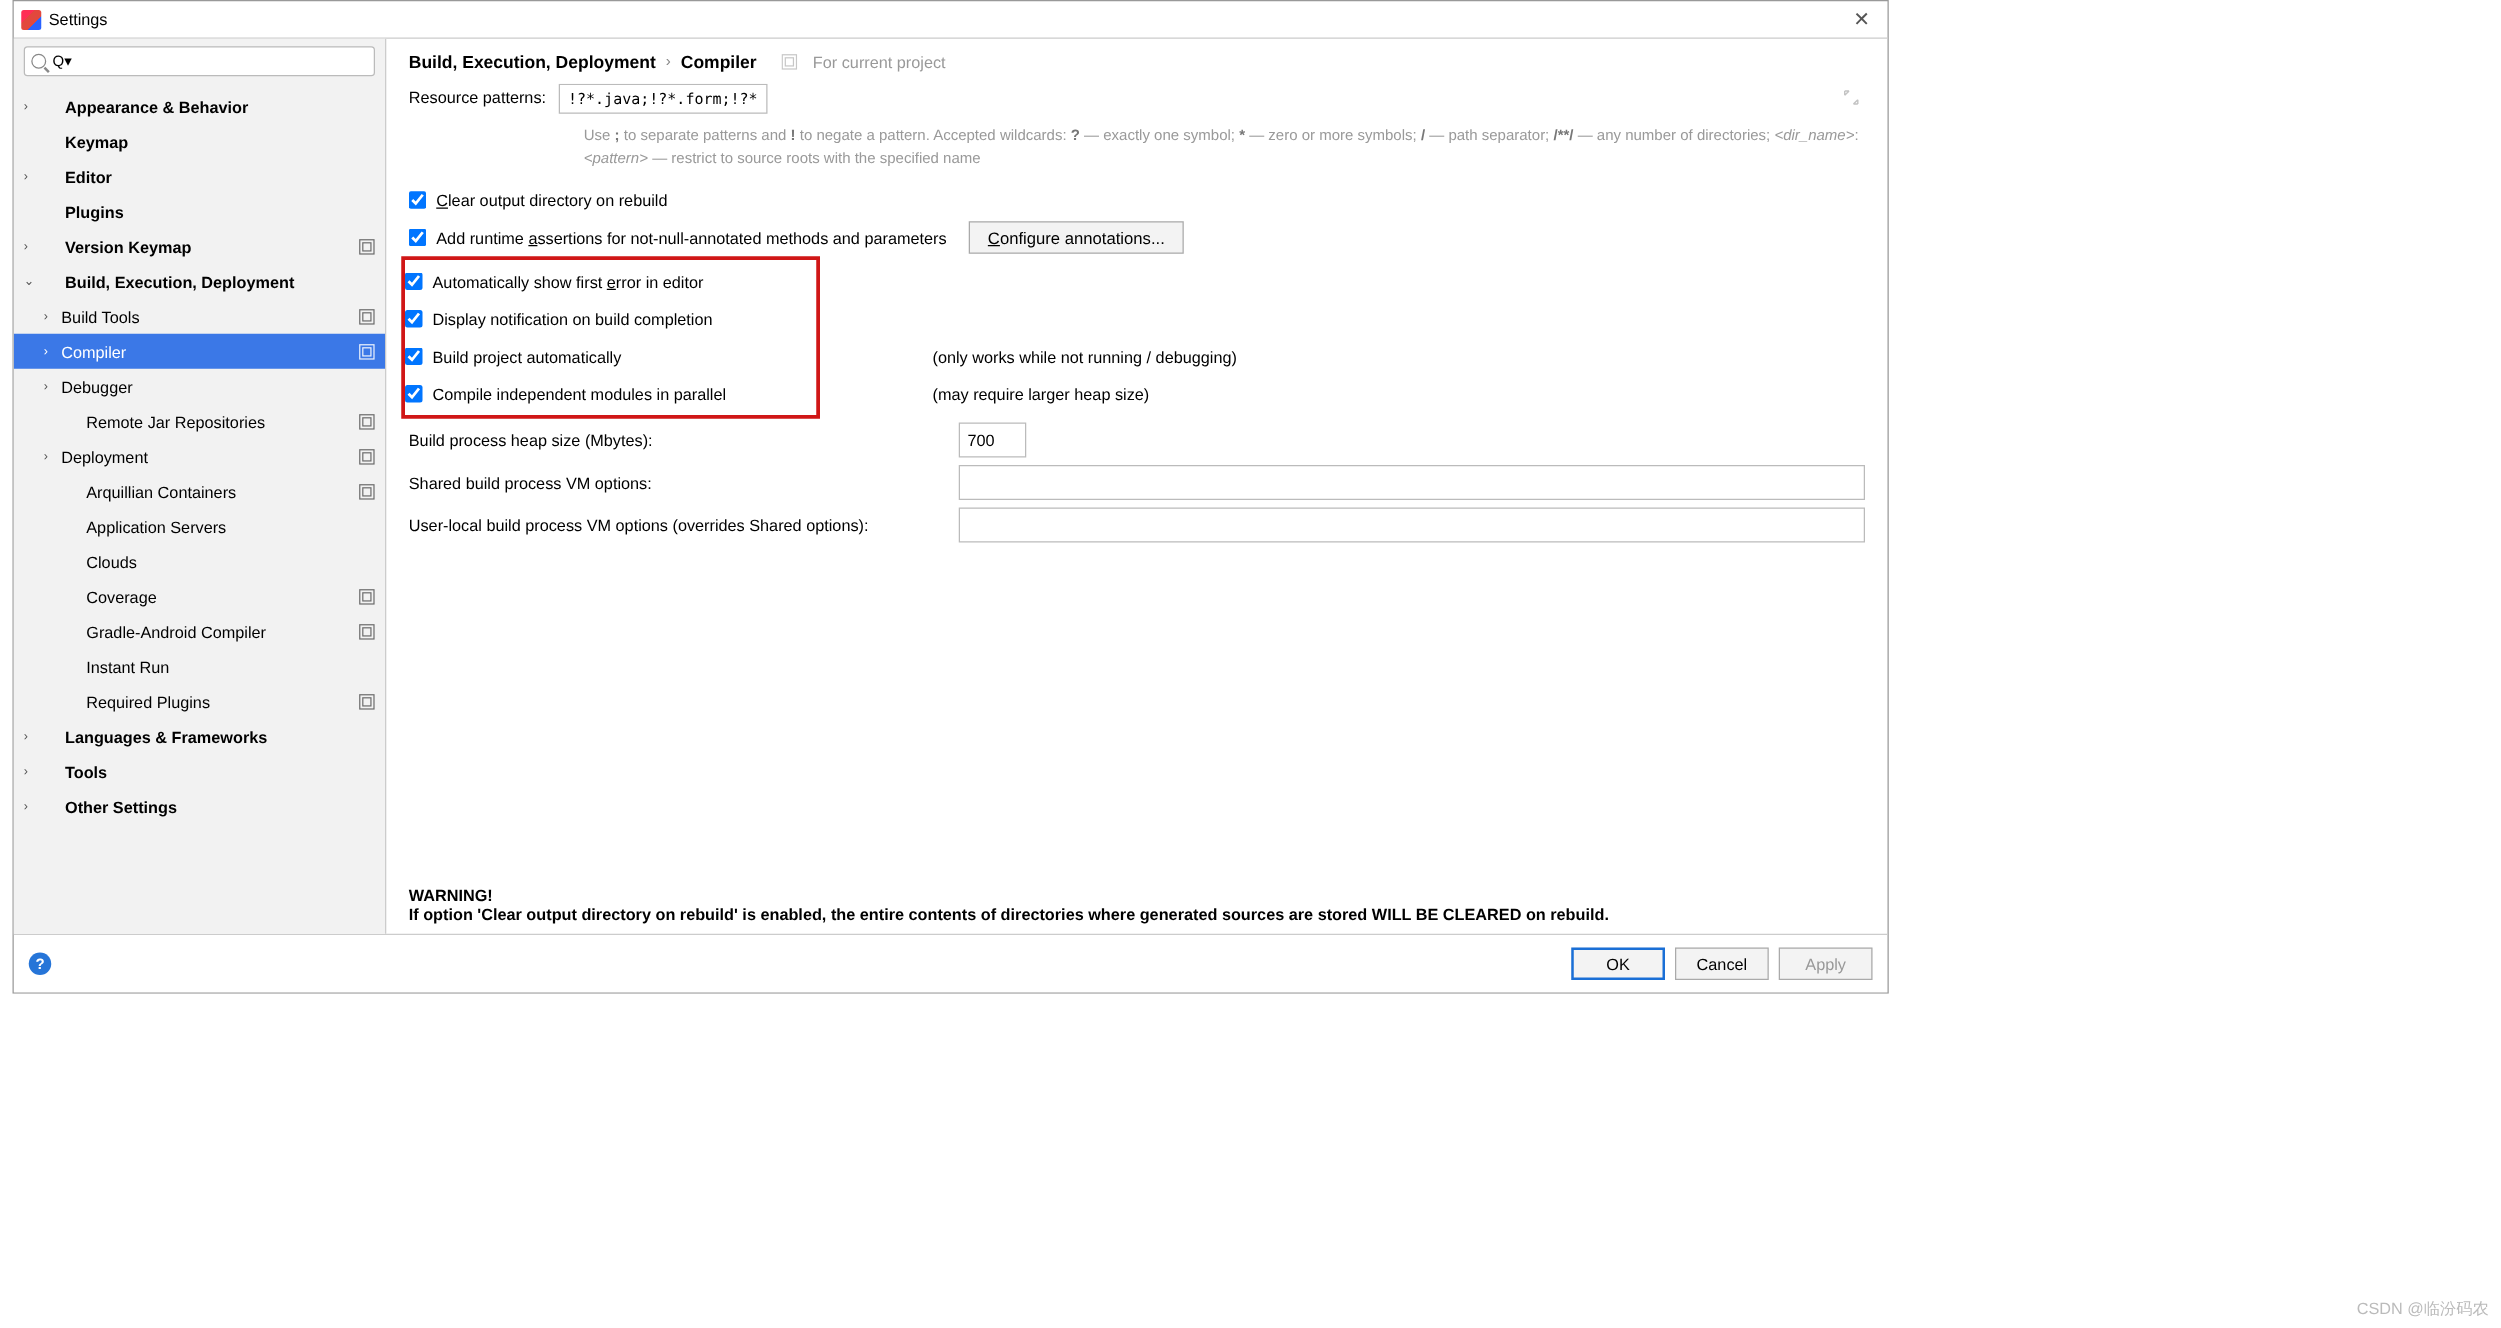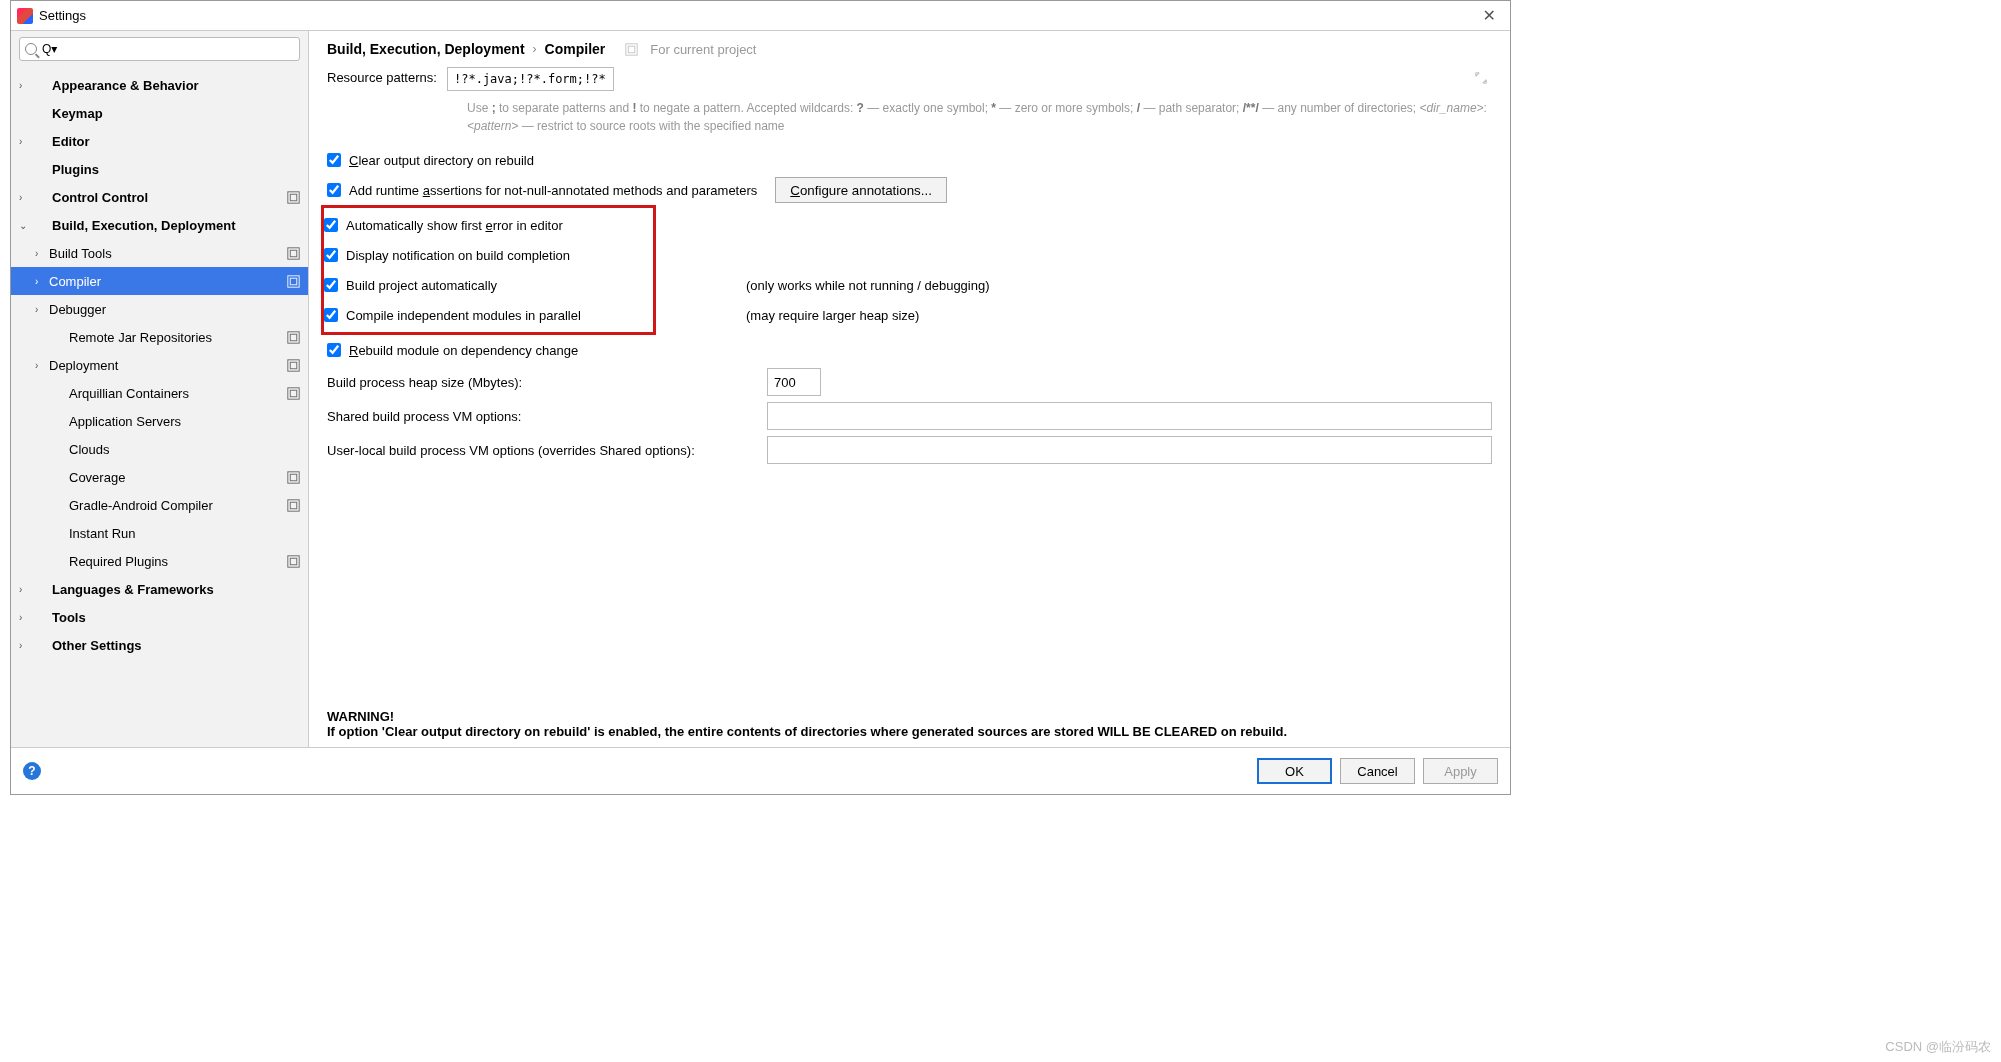--- a/index.html
+++ b/index.html
@@ -99,21 +99,21 @@
           <div class="tree-item bold">
             <span class="arrow">›</span>
             <span class="label">Editor</span>
           </div>
           <div class="tree-item bold">
             <span class="arrow"></span>
             <span class="label">Plugins</span>
           </div>
           <div class="tree-item bold">
             <span class="arrow">›</span>
-            <span class="label">Control Control</span>
+            <span class="label">Version Keymap</span>
             <span class="proj-icon">
               <svg viewBox="0 0 16 16">
                 <rect x="1" y="1" width="14" height="14" fill="none" stroke="currentColor" stroke-width="1.2"></rect>
                 <rect x="4" y="4" width="8" height="8" fill="none" stroke="currentColor" stroke-width="1.2"></rect>
               </svg>
             </span>
           </div>
           <div class="tree-item bold">
             <span class="arrow">⌄</span>
             <span class="label">Build, Execution, Deployment</span>
@@ -281,24 +281,20 @@
             <span class="cb-label">Build project automatically</span>
             <span style="position:absolute; left:422px; white-space:nowrap">(only works while not running / debugging)</span>
           </div>
           <div class="check-row" style="position:relative">
             <input type="checkbox" checked="" style="">
             <span class="cb-label">Compile independent modules in parallel</span>
             <span style="position:absolute; left:422px; white-space:nowrap">(may require larger heap size)</span>
           </div>
         </div>
 
-        <div class="check-row">
-          <input type="checkbox" checked="" style="">
-          <span class="cb-label"><u class="m">R</u>ebuild module on dependency change</span>
-        </div>
 
         <div class="field-row">
           <div class="f-label">Build process heap size (Mbytes):</div>
           <input type="text" class="small-input" value="700" style="">
         </div>
         <div class="field-row">
           <div class="f-label">Shared build process VM options:</div>
           <input type="text" class="wide-input" value="" style="">
         </div>
         <div class="field-row">

